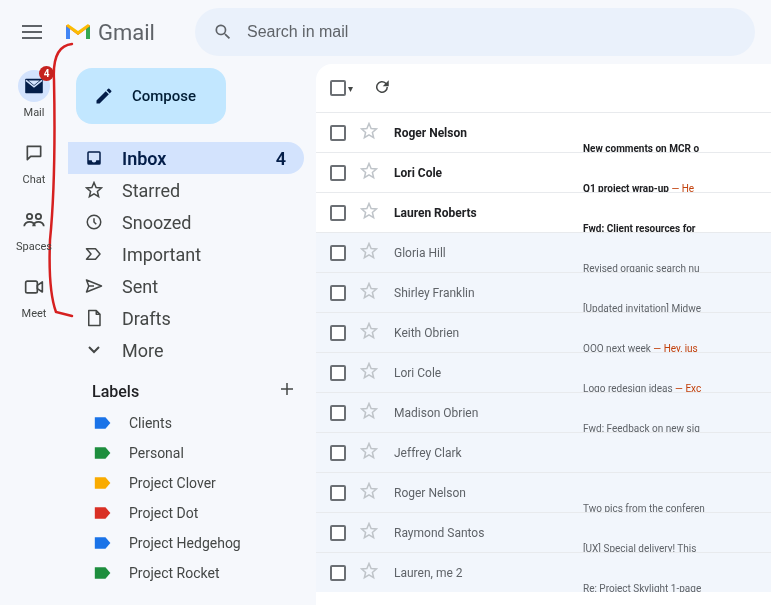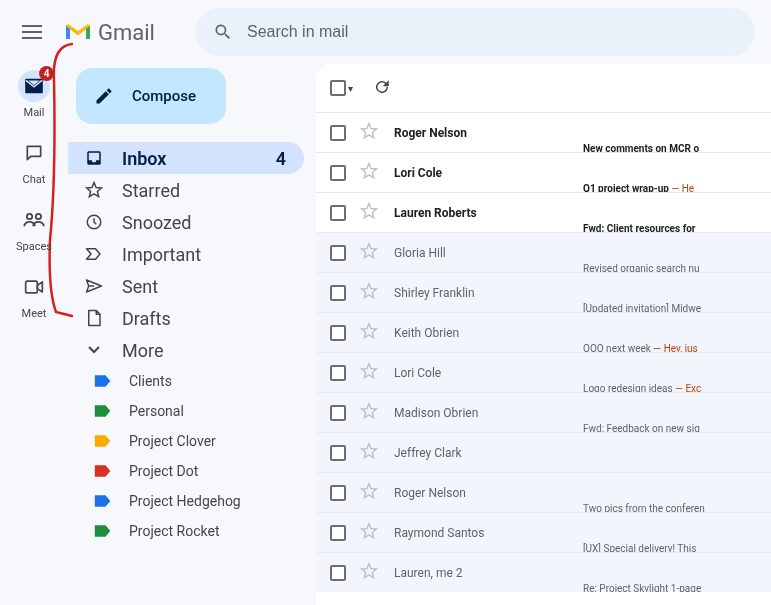--- a/index.html
+++ b/index.html
@@ -317,20 +317,28 @@
       <div class="nav-item">
         <span class="nav-icon">
             <svg width="14" height="10" viewBox="0 0 14 10">
               <path d="M2 2l5 5 5-5" fill="none" stroke="#444746" stroke-width="2"></path>
             </svg>
           </span>
         <span>More</span>
       </div>
     </div>
 
+    <div class="labels-head">
+      <span>Labels</span>
+      <span class="plus">
+        <svg width="18" height="18" viewBox="0 0 24 24">
+            <path d="M12 4v16M4 12h16" stroke="#444746" stroke-width="2"></path>
+          </svg>
+      </span>
+    </div>
     <div id="labels-container">
         <div class="label-item">
           <span class="label-swatch">
     <svg width="18" height="14" viewBox="0 0 22 16">
               <path d="M1 1h13l6 7-6 7H1z" fill="#1a73e8"></path>
             </svg>
   </span>
           <span>Clients</span>
         </div>
         <div class="label-item">

